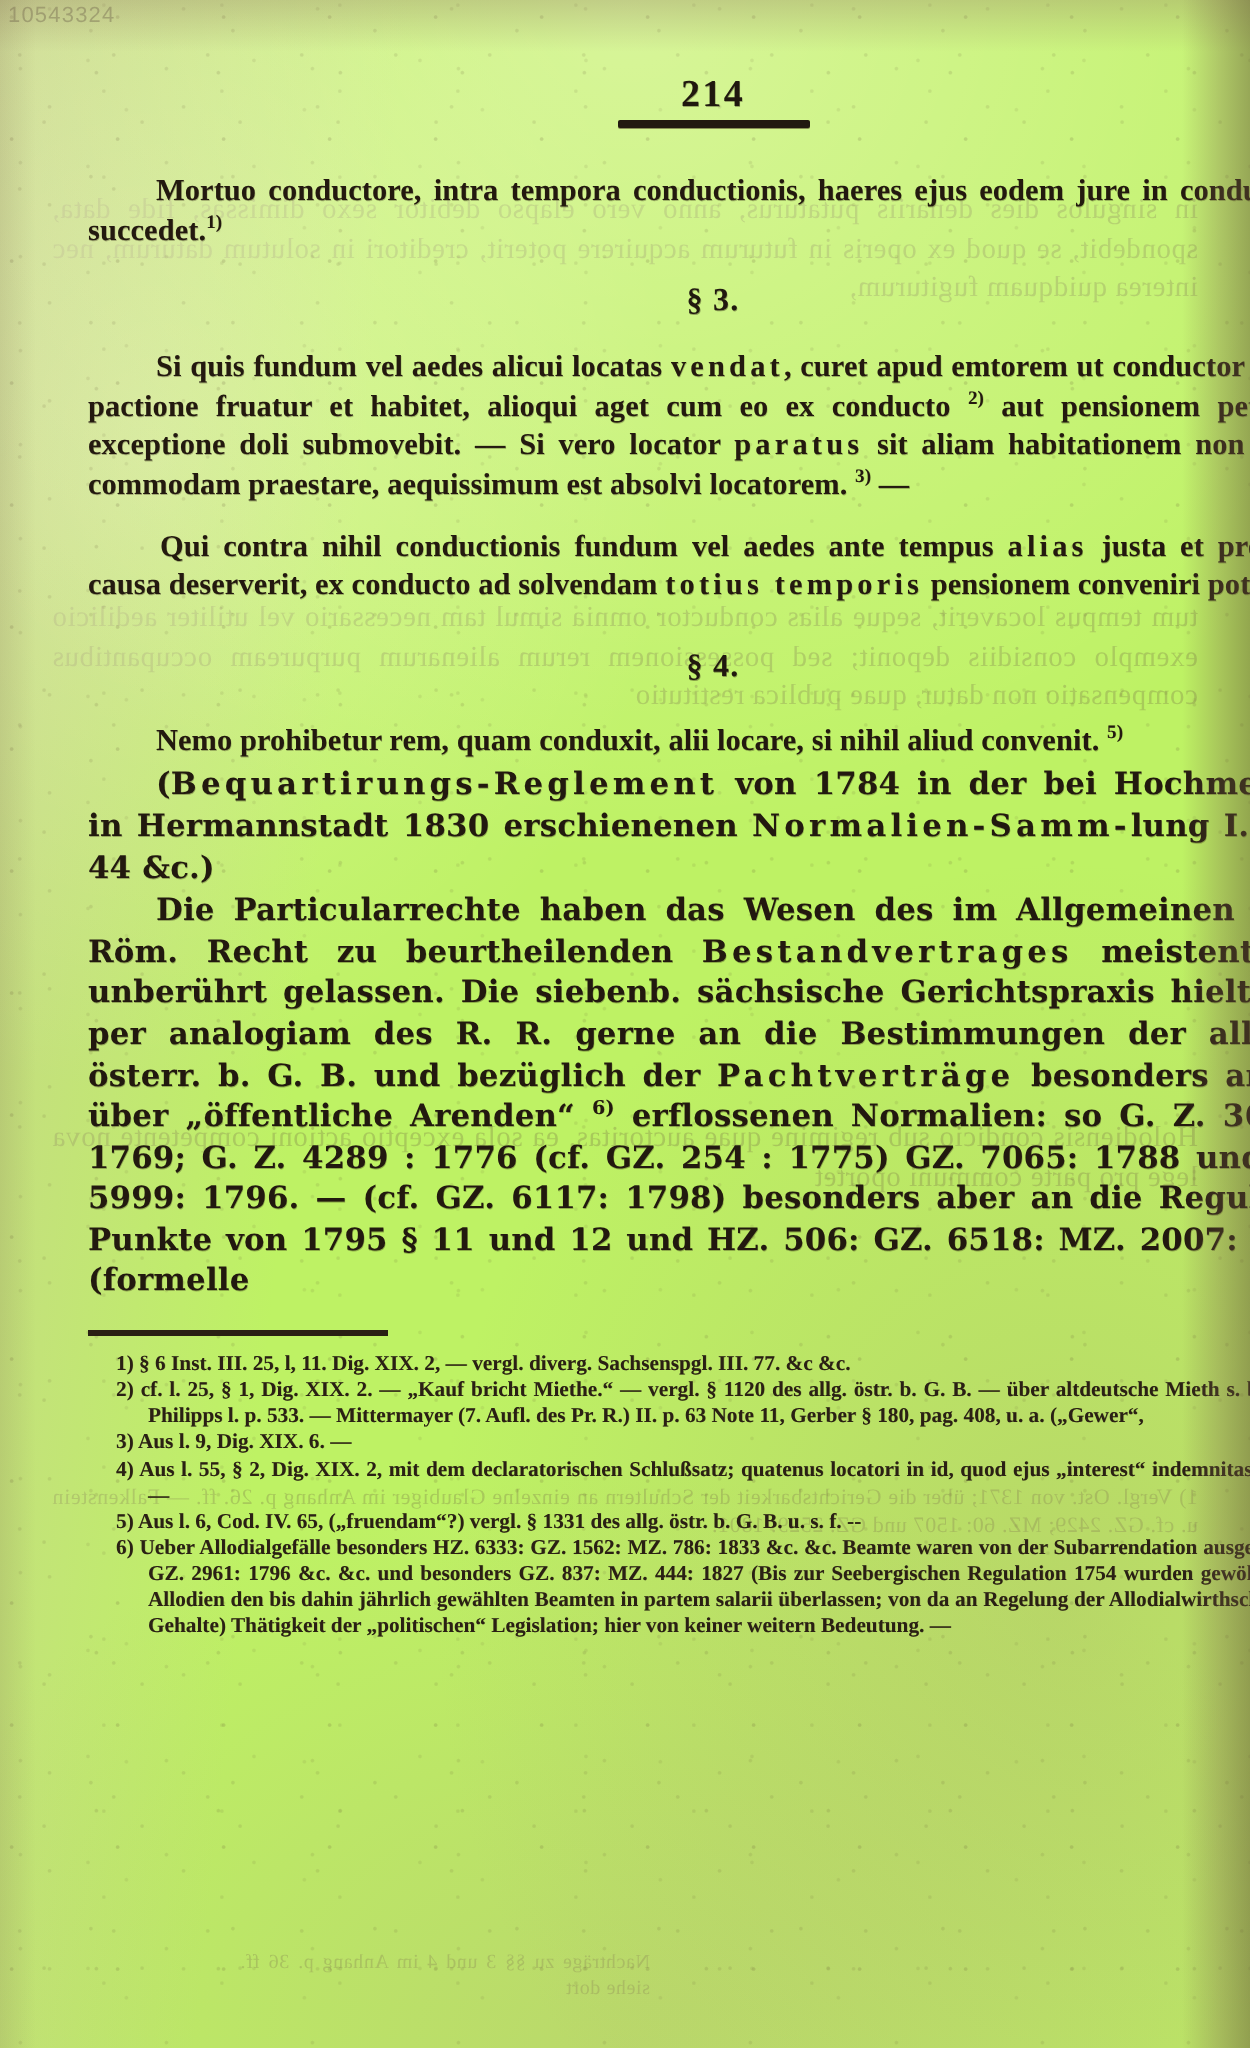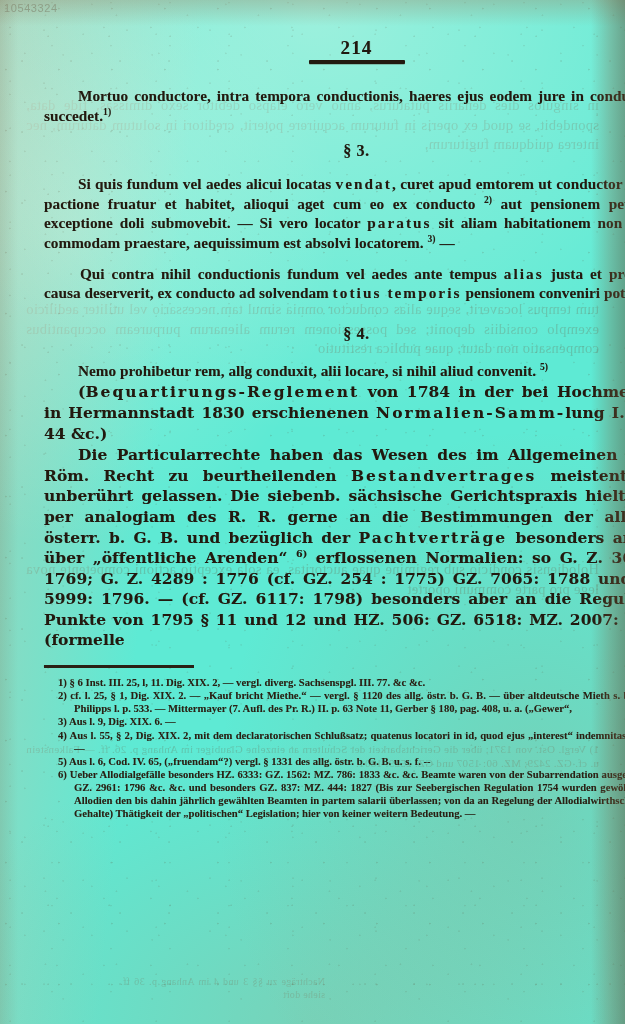--- a/index.html
+++ b/index.html
@@ -6,21 +6,21 @@
     margin: 0;
     padding: 0;
     background: #6a6256;
   }
 
   #page {
     position: relative;
     width: 625px;
     height: 1024px;
     overflow: hidden;
-    background: #5eead4;
+    background: #bef264;
     font-family: "Liberation Serif", "DejaVu Serif", serif;
     color: #241c12;
   }
 
   
   .paper-tone {
     position: absolute;
     inset: 0;
     pointer-events: none;
     background:
@@ -242,21 +242,21 @@
       <span>Si quis fundum vel aedes alicui locatas </span><span class="sp">vendat</span><span>, curet apud emtorem ut conductor eadem pactione fruatur et habitet, alioqui aget cum eo ex conducto </span><sup class="fn">2)</sup><span> aut pensionem petentem exceptione doli submovebit. — Si vero locator </span><span class="sp">paratus</span><span> sit aliam habitationem non minus commodam praestare, aequissimum est absolvi locatorem. </span><sup class="fn">3)</sup><span> —</span>
     </p>
 
     <p class="latin tight" style="margin-top:11px;">
       <span>Qui contra nihil conductionis fundum vel aedes ante tempus </span><span class="sp">alias</span><span> justa et probabili causa deserverit, ex conducto ad solvendam </span><span class="sp">totius temporis</span><span> pensionem conveniri potest, </span>
     </p>
 
     <div class="sec-head" style="margin-top:22px;">§ 4.</div>
 
     <p class="latin" style="margin-top:18px;">
-      <span>Nemo prohibetur rem, allg conduxit, alii locare, si nihil aliud convenit. </span><sup class="fn">5)</sup>
+      <span>Nemo prohibetur rem, quam conduxit, alii locare, si nihil aliud convenit. </span><sup class="fn">5)</sup>
     </p>
 
     <p class="fraktur" style="margin-top:2px;">
       <span>(</span><span class="sp">Bequartirungs-Reglement</span><span> von 1784 in der bei Hochmeister in Hermannstadt 1830 erschienenen </span><span class="sp">Normalien-Samm-</span><span>lung I. pag. 44 &amp;c.)</span>
     </p>
 
     <p class="fraktur" style="margin-top:1px;">
       <span>Die Particularrechte haben das Wesen des im Allgemeinen nach Röm. Recht zu beurtheilenden </span><span class="sp">Bestandvertrages</span><span> meistentheils unberührt gelassen.  Die siebenb. sächsische Gerichtspraxis hielt sich per analogiam des R. R. gerne an die Bestimmungen der allgem. österr. b. G. B. und bezüglich der </span><span class="sp">Pachtverträge</span><span> besonders an die über „öffentliche Arenden“ </span><sup class="fn">6)</sup><span> erflossenen Normalien: so G. Z. 3618 : 1769; G. Z. 4289 : 1776 (cf. GZ. 254 : 1775) GZ. 7065: 1788 und GZ. 5999: 1796. — (cf. GZ. 6117: 1798) besonders aber an die Regulativ-Punkte von 1795 § 11 und 12 und HZ. 506: GZ. 6518: MZ. 2007: 1835 (formelle</span>
     </p>
 

